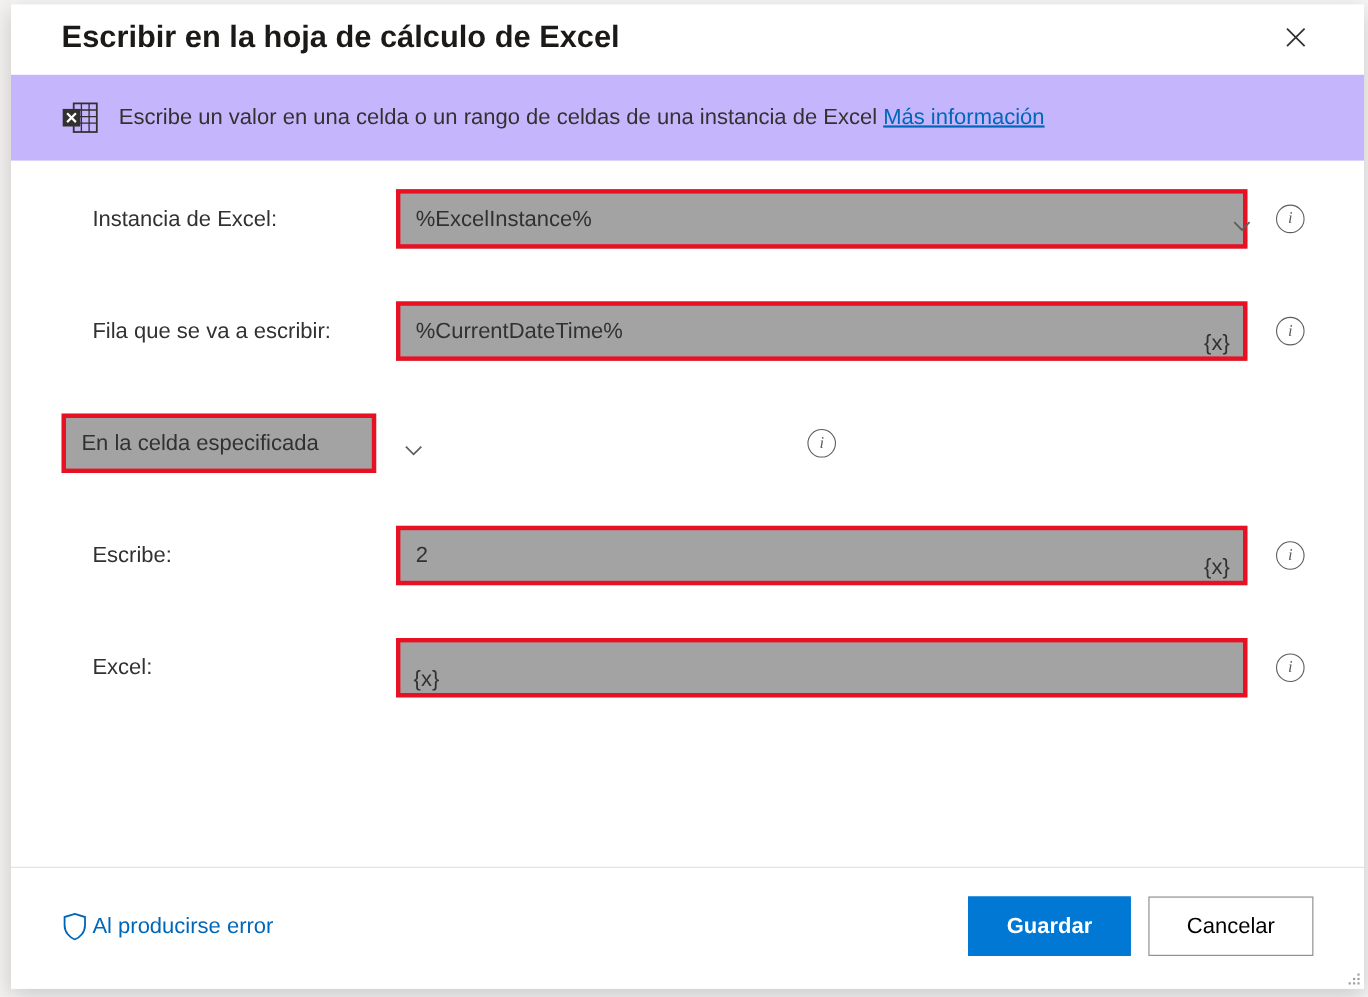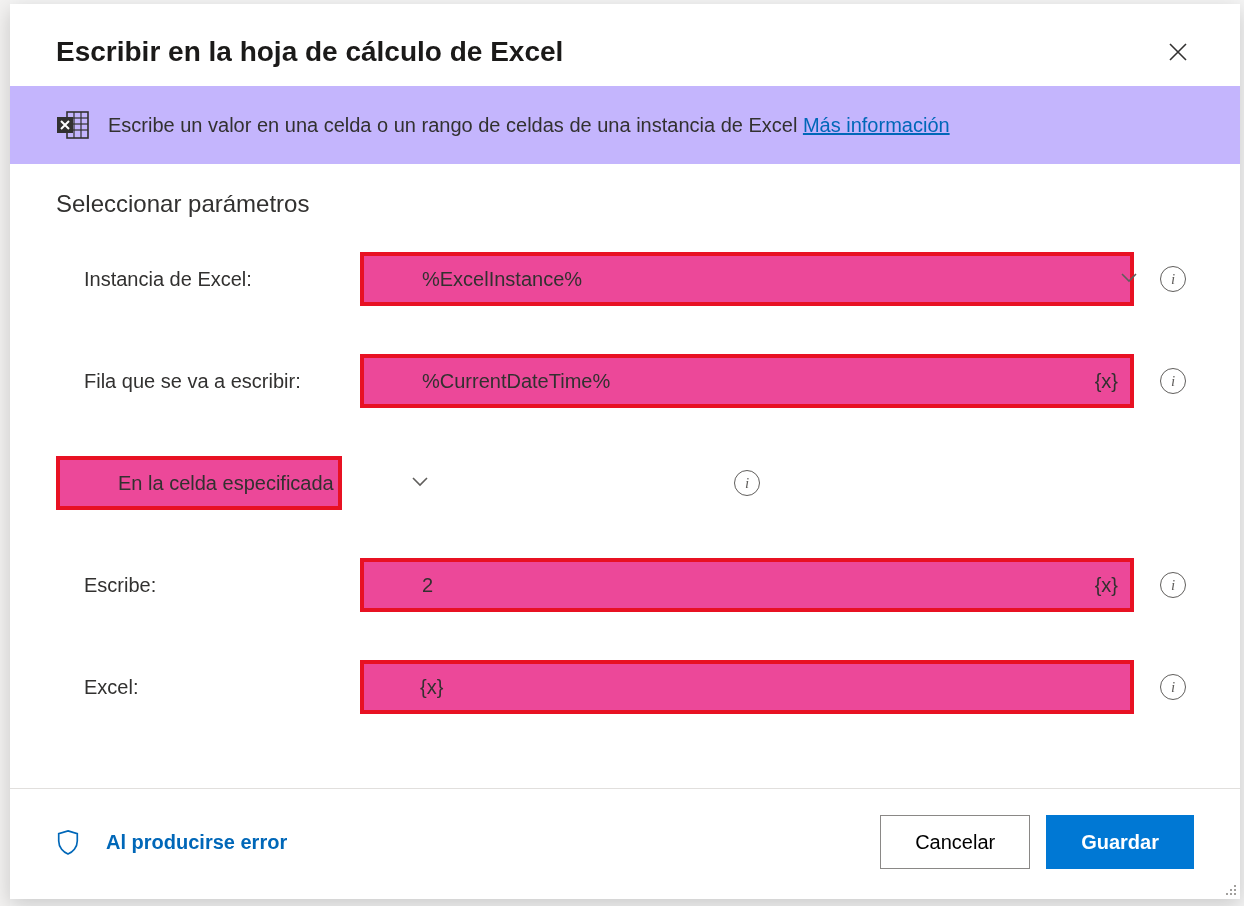--- a/index.html
+++ b/index.html
@@ -13,21 +13,21 @@
   .dialog {
     position: absolute;
     left: 10px; top: 4px;
     width: 1230px; height: 895px;
     background: #ffffff;
     box-shadow: 0 6px 20px rgba(0,0,0,0.18);
     display: flex; flex-direction: column;
   }
   .header {
     display: flex; align-items: center;
-    padding: 32px 46px 18px 46px;
+    padding: 14px 46px 18px 46px;
   }
   .title {
     font-size: 28px;
     font-weight: 600;
     color: #1b1a19;
     flex: 1;
   }
   .close-btn {
     font-size: 24px;
     width: 32px; height: 32px;
@@ -70,23 +70,22 @@
   }
   .form-label {
     font-size: 20px;
     color: #323130;
     margin-left: 28px;
   }
   .field-wrap {
     position: relative;
     border: 4px solid #e81123;
     height: 54px;
-    display: flex; align-items: center;
-    background: #ec4899;
-    padding-left: 44px;
+    display: flex; align-items: flex-end;
+    background: #a3a3a3;
   }
   .field-input {
     flex: 1;
     border: none;
     outline: none;
     font-size: 20px;
     padding: 0 14px;
     height: 100%;
     background: transparent;
     color: #323130;
@@ -109,24 +108,24 @@
     color: #605e5c;
     cursor: pointer;
     justify-self: center;
   }
   .footer {
     border-top: 1px solid #e1dfdd;
     padding: 26px 46px 30px 46px;
     display: flex; align-items: center;
   }
   .error-link {
-    display: flex; align-items: center; gap: 26px;
+    display: flex; align-items: center; gap: 4px;
     color: #0067b8;
     font-size: 20px;
-    font-weight: 700;
+    font-weight: 400;
     cursor: pointer;
     text-align: right;
   }
   .shield-icon { width: 24px; height: 26px; }
   .spacer { flex: 1; }
   .btn {
     height: 54px;
     padding: 0 34px;
     font-size: 20px;
     border: 1px solid #8a8886;
@@ -184,21 +183,20 @@
         <rect x="1" y="7" width="16" height="16" fill="#323130"></rect>
         <path d="M5 11 L13 19 M13 11 L5 19" stroke="#ffffff" stroke-width="2"></path>
       </svg>
     </span>
     <span class="info-text">
       <span>Escribe un valor en una celda o un rango de celdas de una instancia de Excel </span><span class="info-link">Más información</span>
     </span>
   </div>
 
   <div class="body">
-    <div class="section-title">Seleccionar parámetros</div>
 
     <div class="form-row">
       <div class="form-label">Instancia de Excel:</div>
       <div class="field-wrap">
         <input class="field-input" value="%ExcelInstance%" style="">
         <span class="field-suffix chevron">
           <svg width="22" height="22" viewBox="0 0 22 22">
               <path d="M4 8 L11 15 L18 8" stroke="#605e5c" stroke-width="1.6" fill="none"></path>
             </svg>
         </span>
@@ -247,22 +245,22 @@
   </div>
 
   <div class="footer">
     <div class="error-link">
       <svg class="shield-icon" viewBox="0 0 24 28">
         <path d="M12 2 L22 5 V13 C22 20 17 25 12 27 C7 25 2 20 2 13 V5 Z" fill="none" stroke="#0067b8" stroke-width="1.8"></path>
       </svg>
       <span>Al producirse error</span>
     </div>
     <div class="spacer"></div>
+    <button class="btn btn-primary">Guardar</button>
     <button class="btn">Cancelar</button>
-    <button class="btn btn-primary">Guardar</button>
   </div>
 
   <div class="resize-grip">
     <span style="right:1px;bottom:1px"></span>
     <span style="right:5px;bottom:1px"></span>
     <span style="right:9px;bottom:1px"></span>
     <span style="right:1px;bottom:5px"></span>
     <span style="right:5px;bottom:5px"></span>
     <span style="right:1px;bottom:9px"></span>
   </div>

